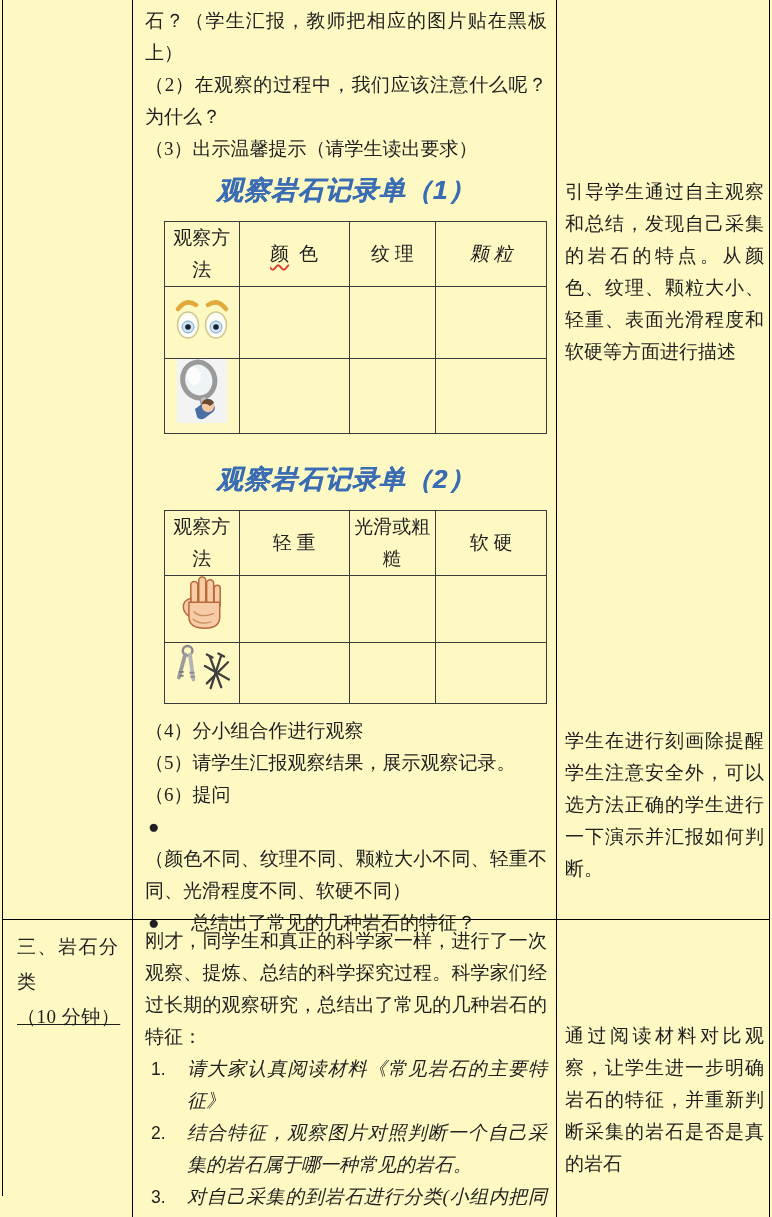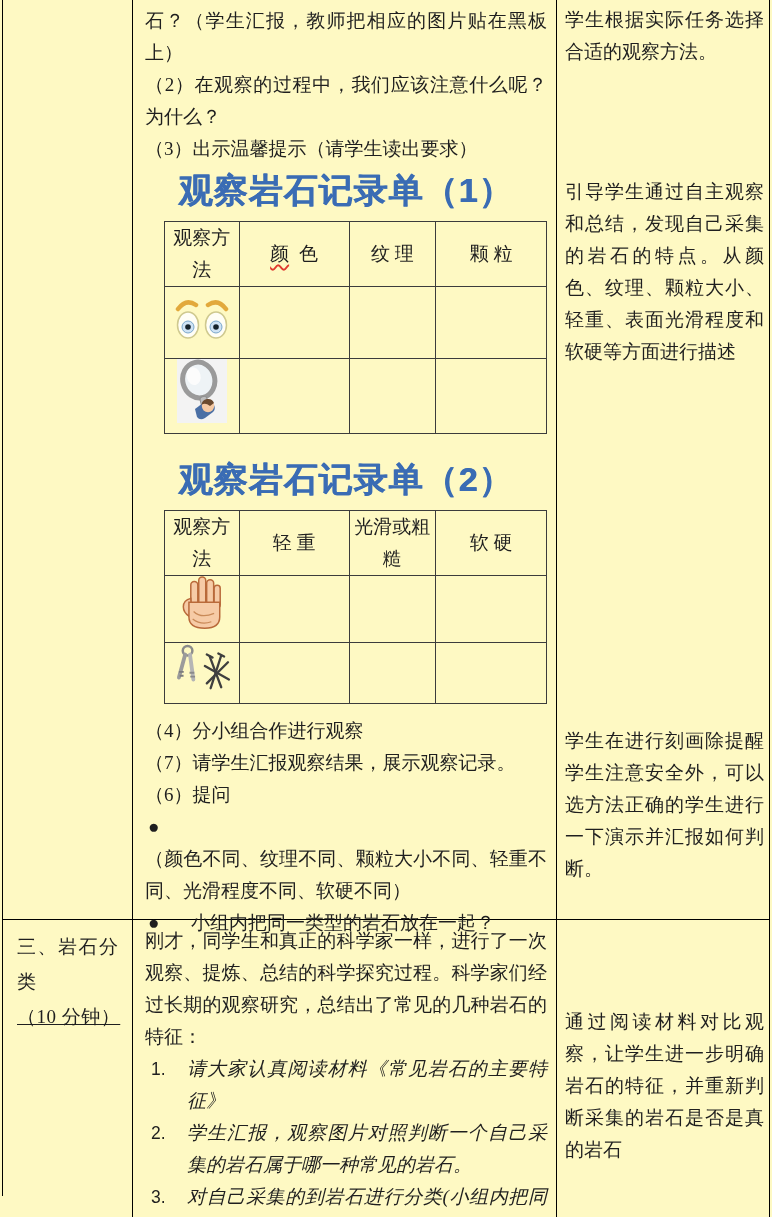--- a/index.html
+++ b/index.html
@@ -6,42 +6,42 @@
   .page{position:relative;width:772px;height:1217px;background:#fef9c3;overflow:hidden;
         font-family:"Liberation Serif","DejaVu Serif",serif;color:#1f1f1f;}
   .grid{position:absolute;left:2px;top:0;width:767px;height:1196px;display:grid;
         grid-template-columns:130px 424px 1fr;grid-template-rows:920px 1fr;
         border-left:1px solid #000;}
   .cell{border-right:1px solid #000;border-bottom:1px solid #000;box-sizing:border-box;position:relative;}
   
   .mid1{padding:5px 9px 0 12px;font-size:19px;line-height:32px;}
   .mid1 p{margin:0;text-align:justify;}
   .sheet-title{font-family:"Liberation Sans","DejaVu Sans",sans-serif;font-weight:900;
-        font-size:34px;color:#3a6cb4;text-align:center;letter-spacing:1px;
-        text-shadow:0.6px 0 0 #3a6cb4;margin:0;}
+        font-size:26px;color:#3a6cb4;text-align:center;letter-spacing:1px;
+        text-shadow:0.6px 0 0 #3a6cb4;margin:0;font-style:italic;}
   .title1{margin-top:9px;}
   .title2{margin-top:29px;text-align:center;}
   table.rec{border-collapse:collapse;margin:15px 0 0 19px;table-layout:fixed;}
   table.rec th,table.rec td{border:1px solid #3c3c3c;font-weight:normal;font-size:19px;
         text-align:center;vertical-align:middle;padding:0;}
-  .c0{width:74px;}.c1{width:111px;}.c2{width:87px;}.c3{width:112px;}
+  .c0{width:74px;}.c1{width:111px;}.c2{width:87px;}.c3{width:112px;font-style:italic;}
   .t1 .hrow{height:62px;}.t1 .drow{height:72px;}
   .t2 .hrow{height:52px;}.t2 .drow{height:61px;}
   .sq{text-decoration:underline;text-decoration-style:wavy;text-decoration-color:#e03a2f;
       text-decoration-thickness:2px;text-underline-offset:4px;}
   .hdr-gap{display:inline-block;width:10px;}
   .steps{margin-top:11px;}
   .bullet-row{display:flex;}
   .bullet-marker{flex:none;width:43px;padding-left:3px;}
   
   .note{position:absolute;left:8px;right:5px;font-size:19px;line-height:32px;text-align:justify;}
   .note1{top:4px;}
   .note2{top:176px;}
   .note3{top:725px;}
-  .note4{top:86px;}
+  .note4{top:100px;}
   
   .left2{padding:9px 4px 0 14px;font-size:19px;line-height:35px;letter-spacing:1.5px;}
   .left2 p{margin:0;}
   .left2 .dur{padding-left:0px;letter-spacing:0.5px;text-decoration:underline;}
   
   .mid2{padding:5px 9px 0 12px;font-size:19px;line-height:32px;}
   .mid2 p{margin:0;text-align:justify;}
   .num-row{display:flex;}
   .num{flex:none;width:36px;padding-left:6px;font-family:"Liberation Sans","DejaVu Sans",sans-serif;font-size:17.5px;}
   .num-text{flex:1;text-align:justify;font-style:italic;}
@@ -166,55 +166,54 @@
           </td>
           <td></td>
           <td></td>
           <td></td>
         </tr>
       </tbody>
         </table>
 
       <div class="steps">
           <p>（4）分小组合作进行观察</p>
-          <p>（7）请学生汇报观察结果，展示观察记录。</p>
+          <p>（5）请学生汇报观察结果，展示观察记录。</p>
           <p>（6）提问</p>
         </div>
 
       <div class="bullet-row">
         <span class="bullet-marker">●</span>
       </div>
       <p>（颜色不同、纹理不同、颗粒大小不同、轻重不同、光滑程度不同、软硬不同）</p>
       <div class="bullet-row">
         <span class="bullet-marker">●</span>
-        <span>小组内把同一类型的岩石放在一起？</span>
+        <span>总结出了常见的几种岩石的特征？</span>
       </div>
     </div>
 
     <div class="cell">
-      <div class="note note1">学生根据实际任务选择合适的观察方法。</div>
       <div class="note note3">学生在进行刻画除提醒学生注意安全外，可以选方法正确的学生进行一下演示并汇报如何判断。</div>
       <div class="note note2">引导学生通过自主观察和总结，发现自己采集的岩石的特点。从颜色、纹理、颗粒大小、轻重、表面光滑程度和软硬等方面进行描述</div>
     </div>
 
     <div class="cell left2">
       <p>三、岩石分类</p>
       <p class="dur">（10 分钟）</p>
     </div>
 
     <div class="cell mid2">
       <p>刚才，同学生和真正的科学家一样，进行了一次观察、提炼、总结的科学探究过程。科学家们经过长期的观察研究，总结出了常见的几种岩石的特征：</p>
       <div>
           <div class="num-row">
           <span class="num">1.</span>
           <span class="num-text">请大家认真阅读材料《常见岩石的主要特征》</span>
         </div>
           <div class="num-row">
           <span class="num">2.</span>
-          <span class="num-text">学生汇报，观察图片对照判断一个自己采集的岩石属于哪一种常见的岩石。</span>
+          <span class="num-text">结合特征，观察图片对照判断一个自己采集的岩石属于哪一种常见的岩石。</span>
         </div>
           <div class="num-row">
           <span class="num">3.</span>
           <span class="num-text">对自己采集的到岩石进行分类(小组内把同一类型的岩石放在一起</span>
         </div>
         </div>
     </div>
 
     <div class="cell">
       <div class="note note4">通过阅读材料对比观察，让学生进一步明确岩石的特征，并重新判断采集的岩石是否是真的岩石</div>

